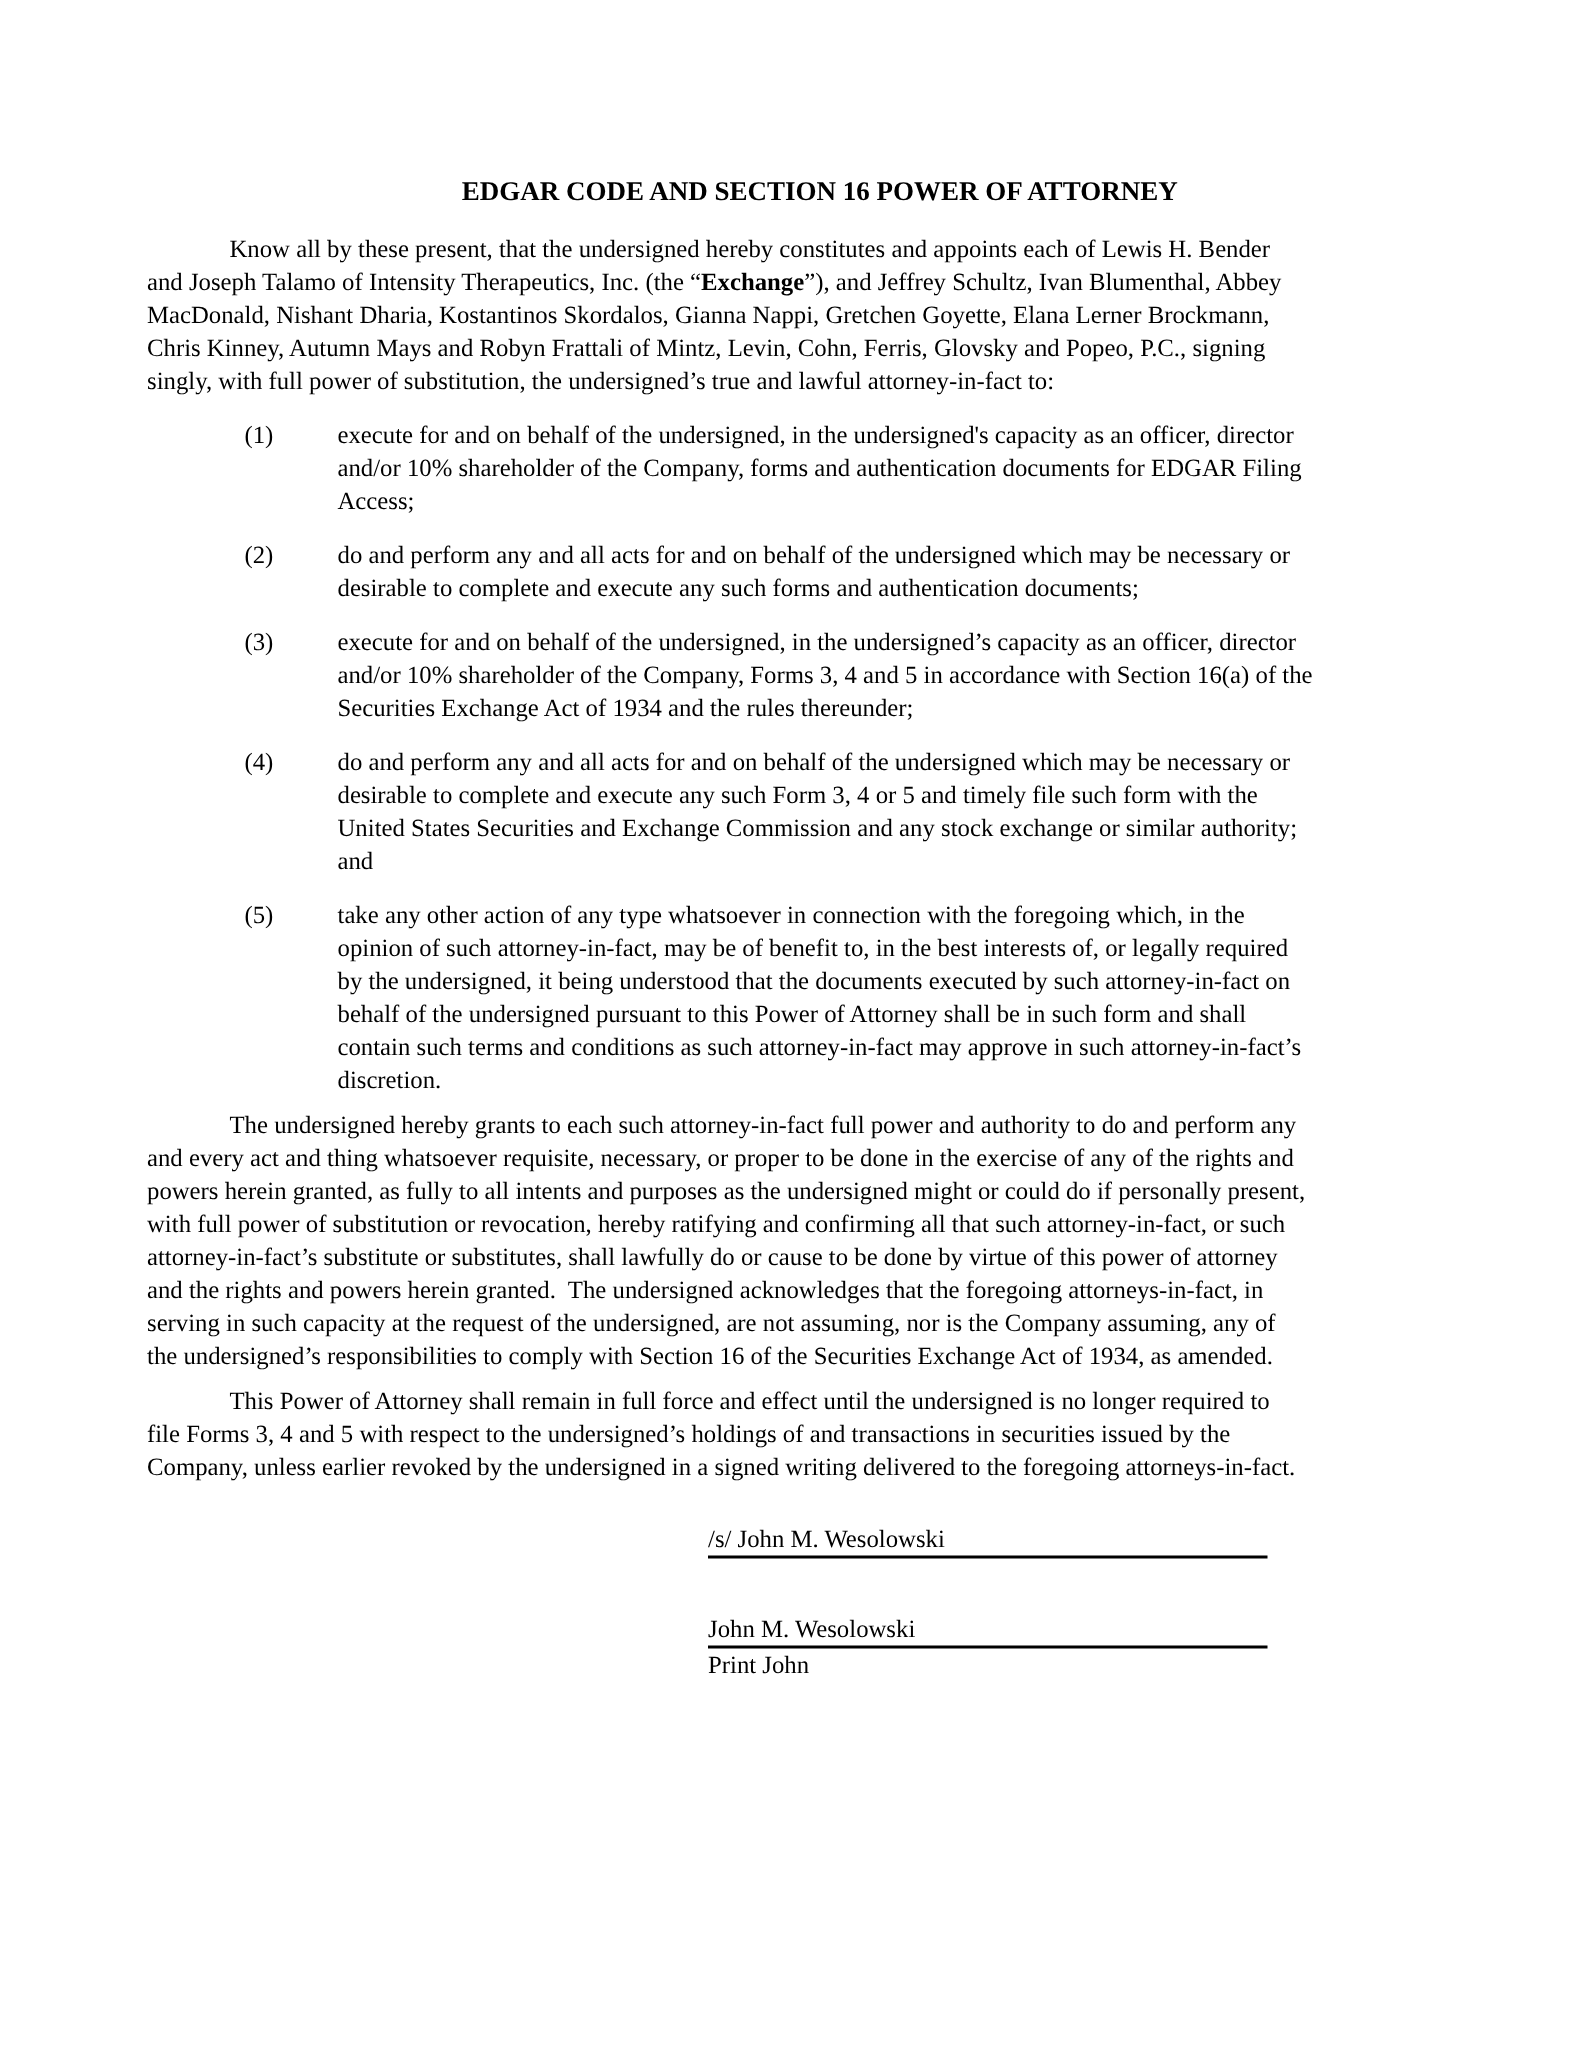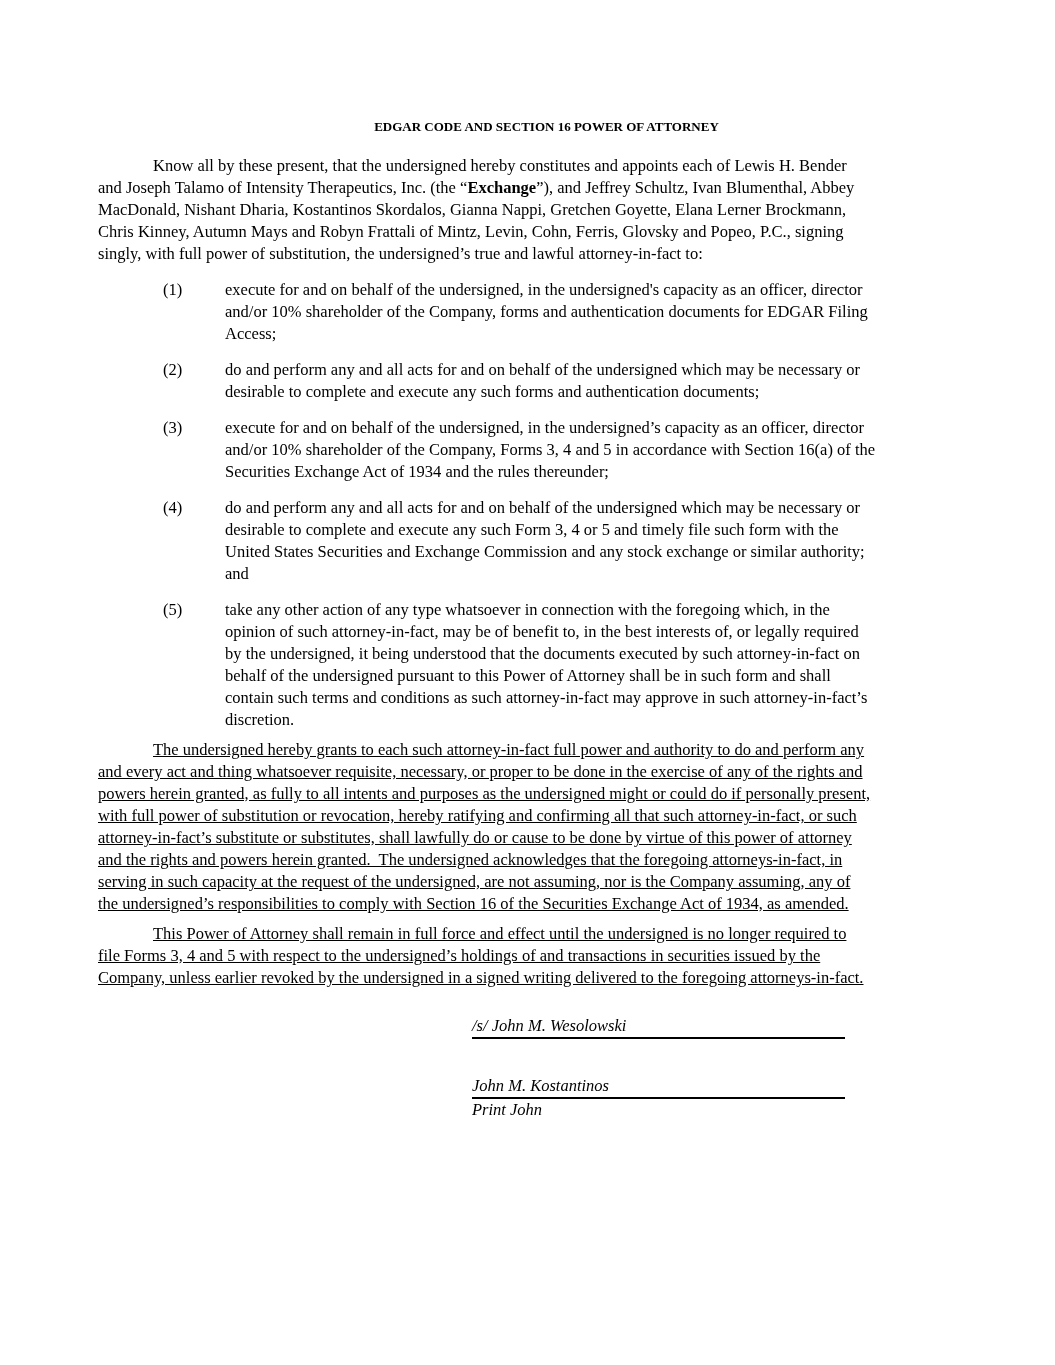--- a/index.html
+++ b/index.html
@@ -10,42 +10,42 @@
     height: 1365px;
     background: #ffffff;
     color: #000000;
     font-family: "Liberation Serif", "DejaVu Serif", serif;
     font-size: 16.5px;
     line-height: 22px;
     padding: 116px 60px 40px 98px;
     overflow: hidden;
   }
   .doc-title {
-    font-size: 13px;
+    font-size: 18px;
     font-weight: 700;
     text-align: center;
     margin: 0 0 17px 0;
     white-space: pre-wrap;
   }
   .para {
     margin: 0 0 14px 0;
     white-space: pre-wrap;
     text-indent: 55px;
   }
-  .para.tight { margin-bottom: 8px; text-decoration: underline; }
+  .para.tight { margin-bottom: 8px; }
   .para.pull-up { margin-top: -6px; }
   .company-bold { font-weight: 700; }
   .list-item {
     display: flex;
     padding-left: 65px;
     margin: 0 0 14px 0;
   }
   .item-num { flex: 0 0 62px; width: 62px; }
   .item-text { flex: 1; white-space: pre-wrap; }
-  .sig-block { margin: 26px 0 0 374px; font-style: italic; }
+  .sig-block { margin: 26px 0 0 374px; }
   .sig-line {
     width: 373px;
     border-bottom: 2px solid #000000;
     white-space: pre;
   }
   .sig-label { white-space: pre; }
   .sig-gap { height: 36px; }
 </style>
 </head>
 <body>
@@ -108,17 +108,17 @@
 the undersigned’s responsibilities to comply with Section 16 of the Securities Exchange Act of 1934, as amended.</p>
 
   <p class="para tight">This Power of Attorney shall remain in full force and effect until the undersigned is no longer required to
 file Forms 3, 4 and 5 with respect to the undersigned’s holdings of and transactions in securities issued by the
 Company, unless earlier revoked by the undersigned in a signed writing delivered to the foregoing attorneys-in-fact.</p>
 
 
   <div class="sig-block">
     <div class="sig-line">/s/ John M. Wesolowski</div>
     <div class="sig-gap"></div>
-    <div class="sig-line">John M. Kostantinos</div>
+    <div class="sig-line">John M. Wesolowski</div>
     <div class="sig-label">Print John</div>
   </div>
 
 </div>
 
 </body></html>

